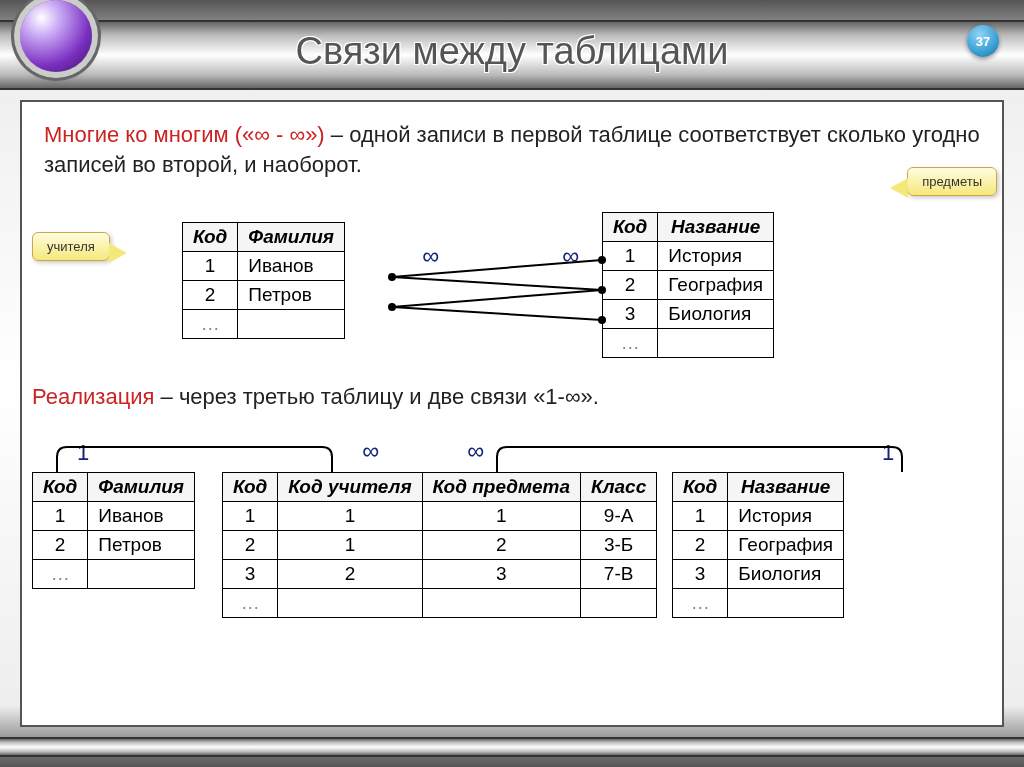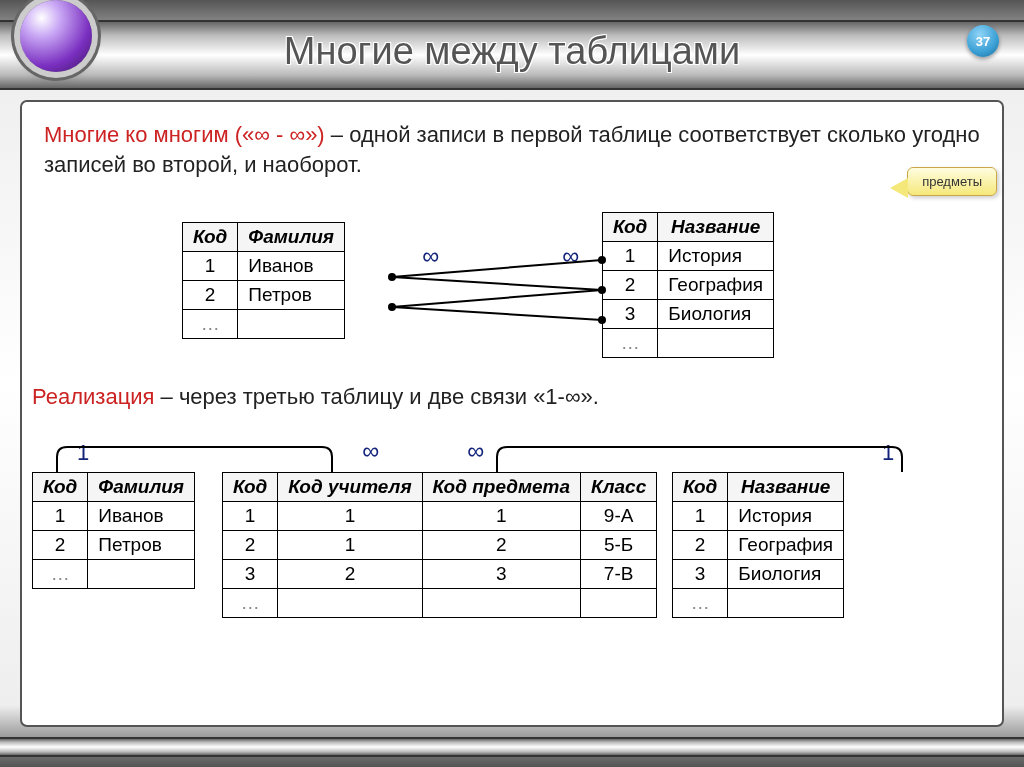--- a/index.html
+++ b/index.html
@@ -58,21 +58,21 @@
     justify-content: center;
     box-shadow: 0 2px 4px rgba(0,0,0,0.4);
     z-index: 10;
   }
   .content {
     position: absolute;
     top: 100px;
     left: 20px; right: 20px; bottom: 40px;
     background: #fff;
     border: 2px solid #555;
-    border-radius: 7px;
+    border-radius: 0;
     padding: 18px 22px;
   }
   .content p {
     font-size: 22px;
     line-height: 1.35;
     color: #222;
     margin-bottom: 6px;
   }
   .red { color: #c22; }
   .callout {
@@ -131,29 +131,30 @@
   .one { position: absolute; font-size: 22px; color: #13247a; }
   svg.lines { position: absolute; top:0; left:0; pointer-events:none; }
 </style>
 </head>
 <body>
 
 <div class="frame">
   <div class="metal-bar bar-top"></div>
   <div class="metal-bar bar-bottom"></div>
   <div class="orb"></div>
-  <div class="title">Многие между таблицами</div>
+  <div class="title">Связи между таблицами</div>
   <div class="page-badge">37</div>
 
   <div class="content">
 
     <p>
       <span class="red">Многие ко многим («∞ - ∞»)</span><span> – одной записи в первой таблице соответствует сколько угодно записей во второй, и наоборот.</span>
     </p>
 
+    <div class="callout right-arrow" style="top:130px; left:10px;">учителя</div>
 
     <div class="callout left-arrow" style="top:65px; right:5px;">предметы</div>
 
     <table class="data" style="top:120px; left:160px;">
       <thead>
           <tr>
         <th>Код</th>
         <th>Фамилия</th>
       </tr>
         </thead>
@@ -255,21 +256,21 @@
         <tr>
             <td class="center">1</td>
             <td class="center">1</td>
             <td class="center">1</td>
             <td class="center">9-А</td>
           </tr>
         <tr>
             <td class="center">2</td>
             <td class="center">1</td>
             <td class="center">2</td>
-            <td class="center">5-Б</td>
+            <td class="center">3-Б</td>
           </tr>
         <tr>
             <td class="center">3</td>
             <td class="center">2</td>
             <td class="center">3</td>
             <td class="center">7-В</td>
           </tr>
         <tr>
             <td class="center ellipsis">…</td>
             <td class="center"></td>

